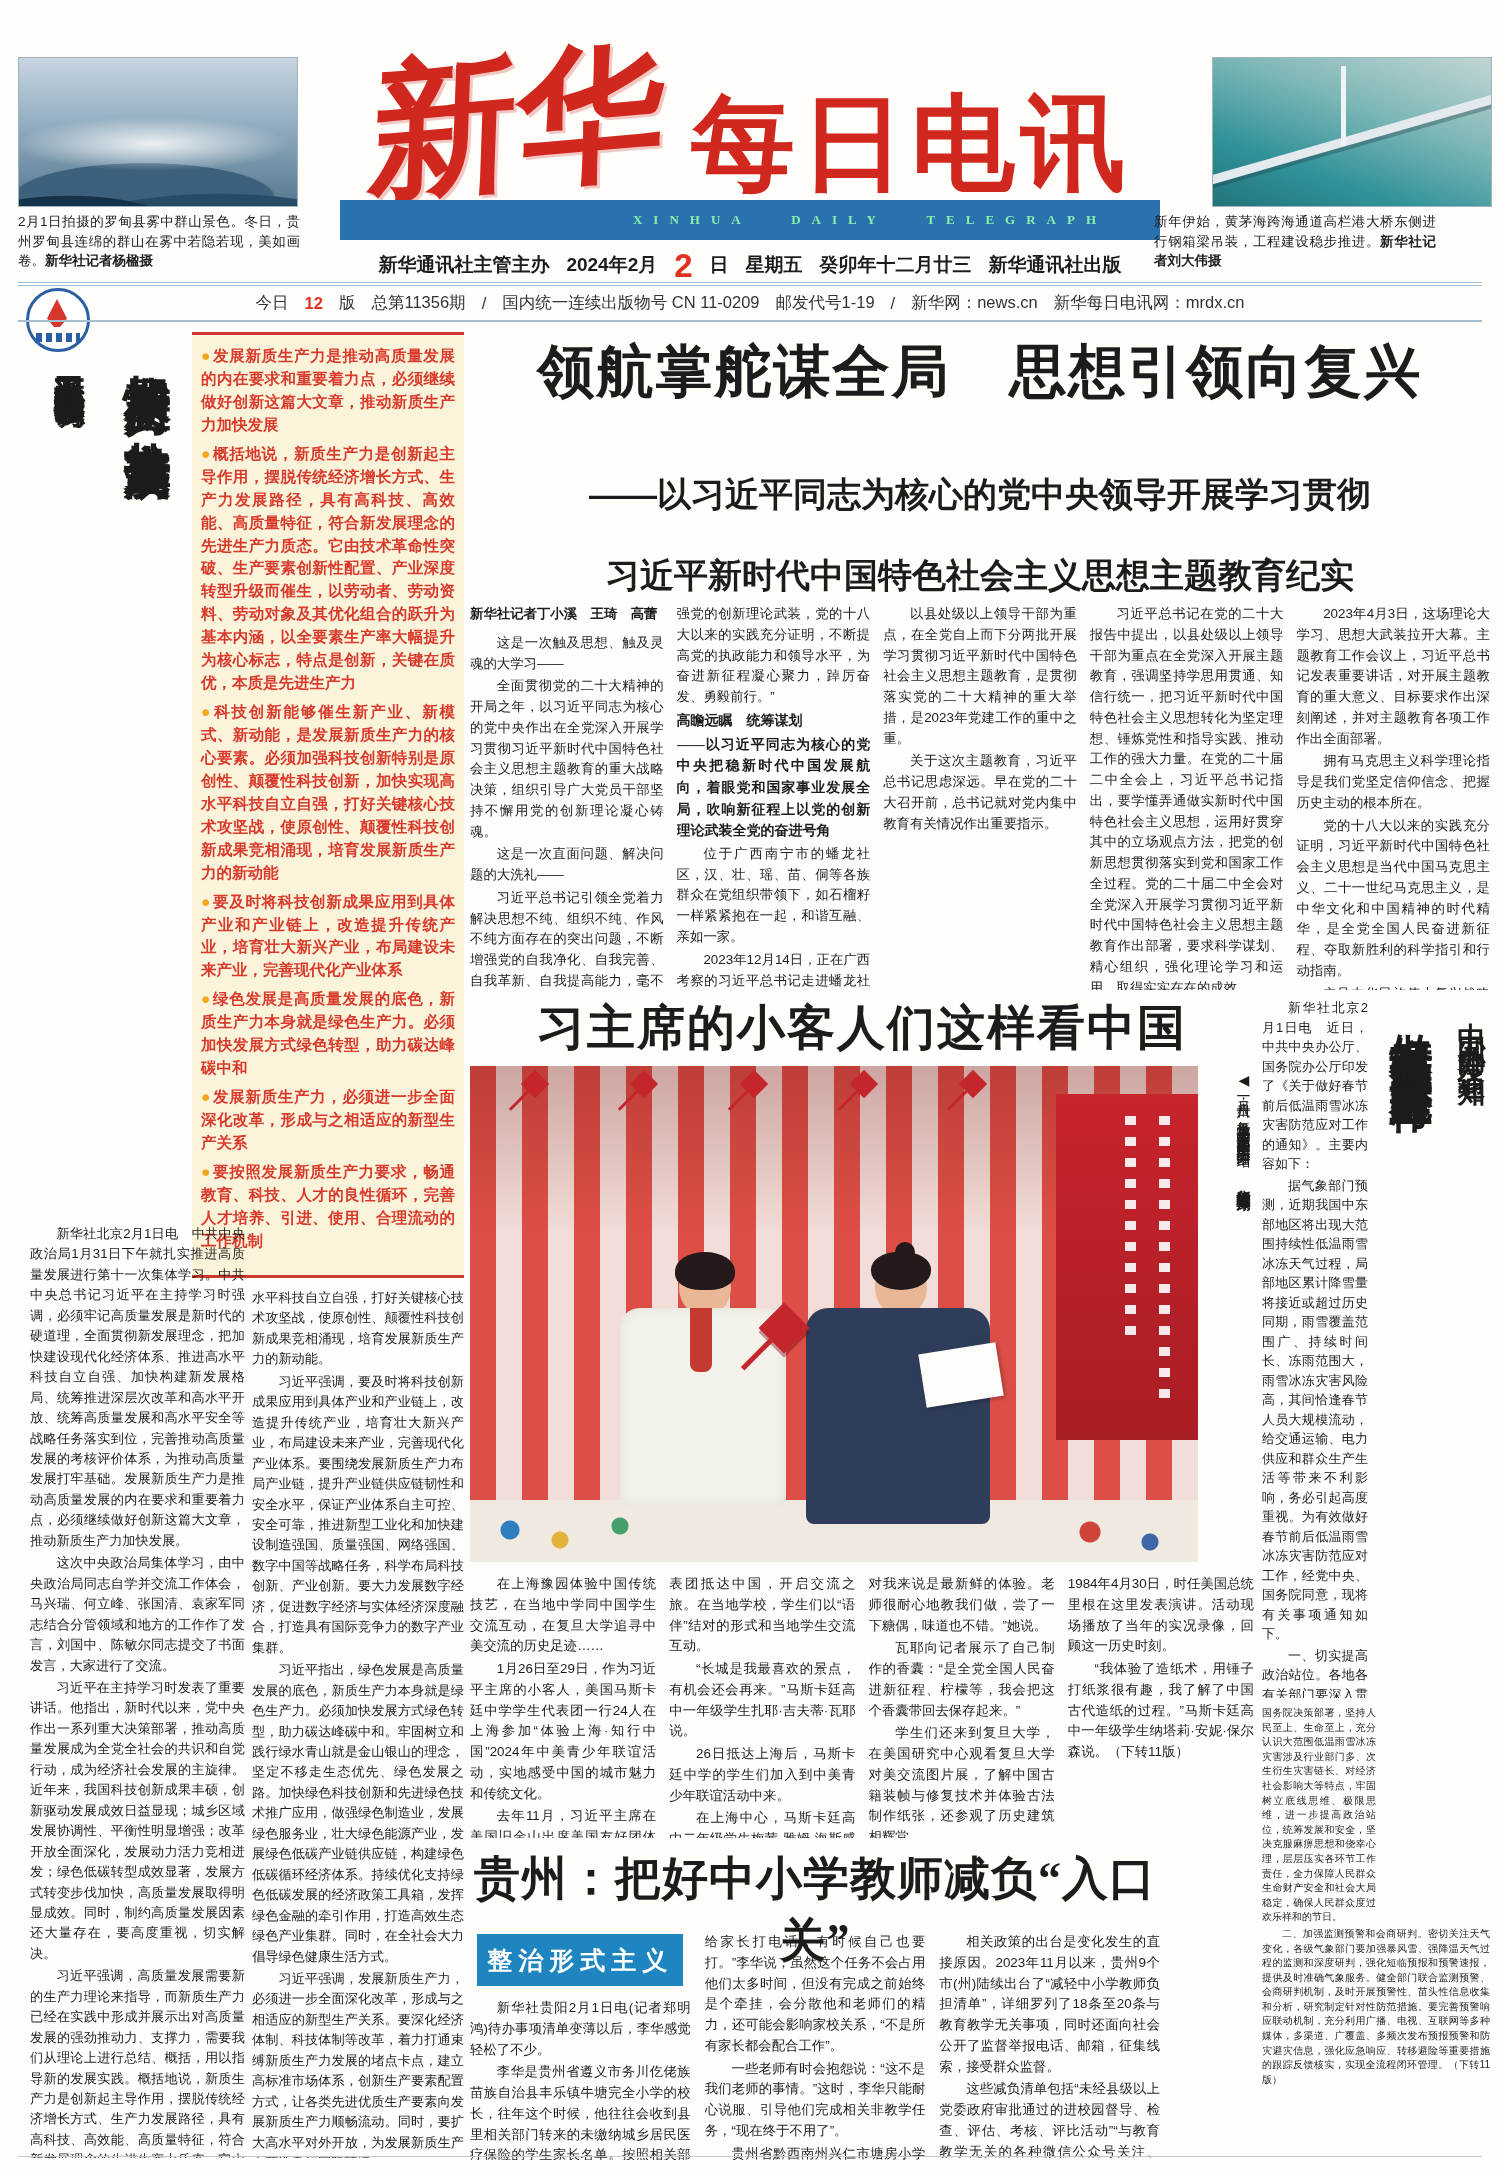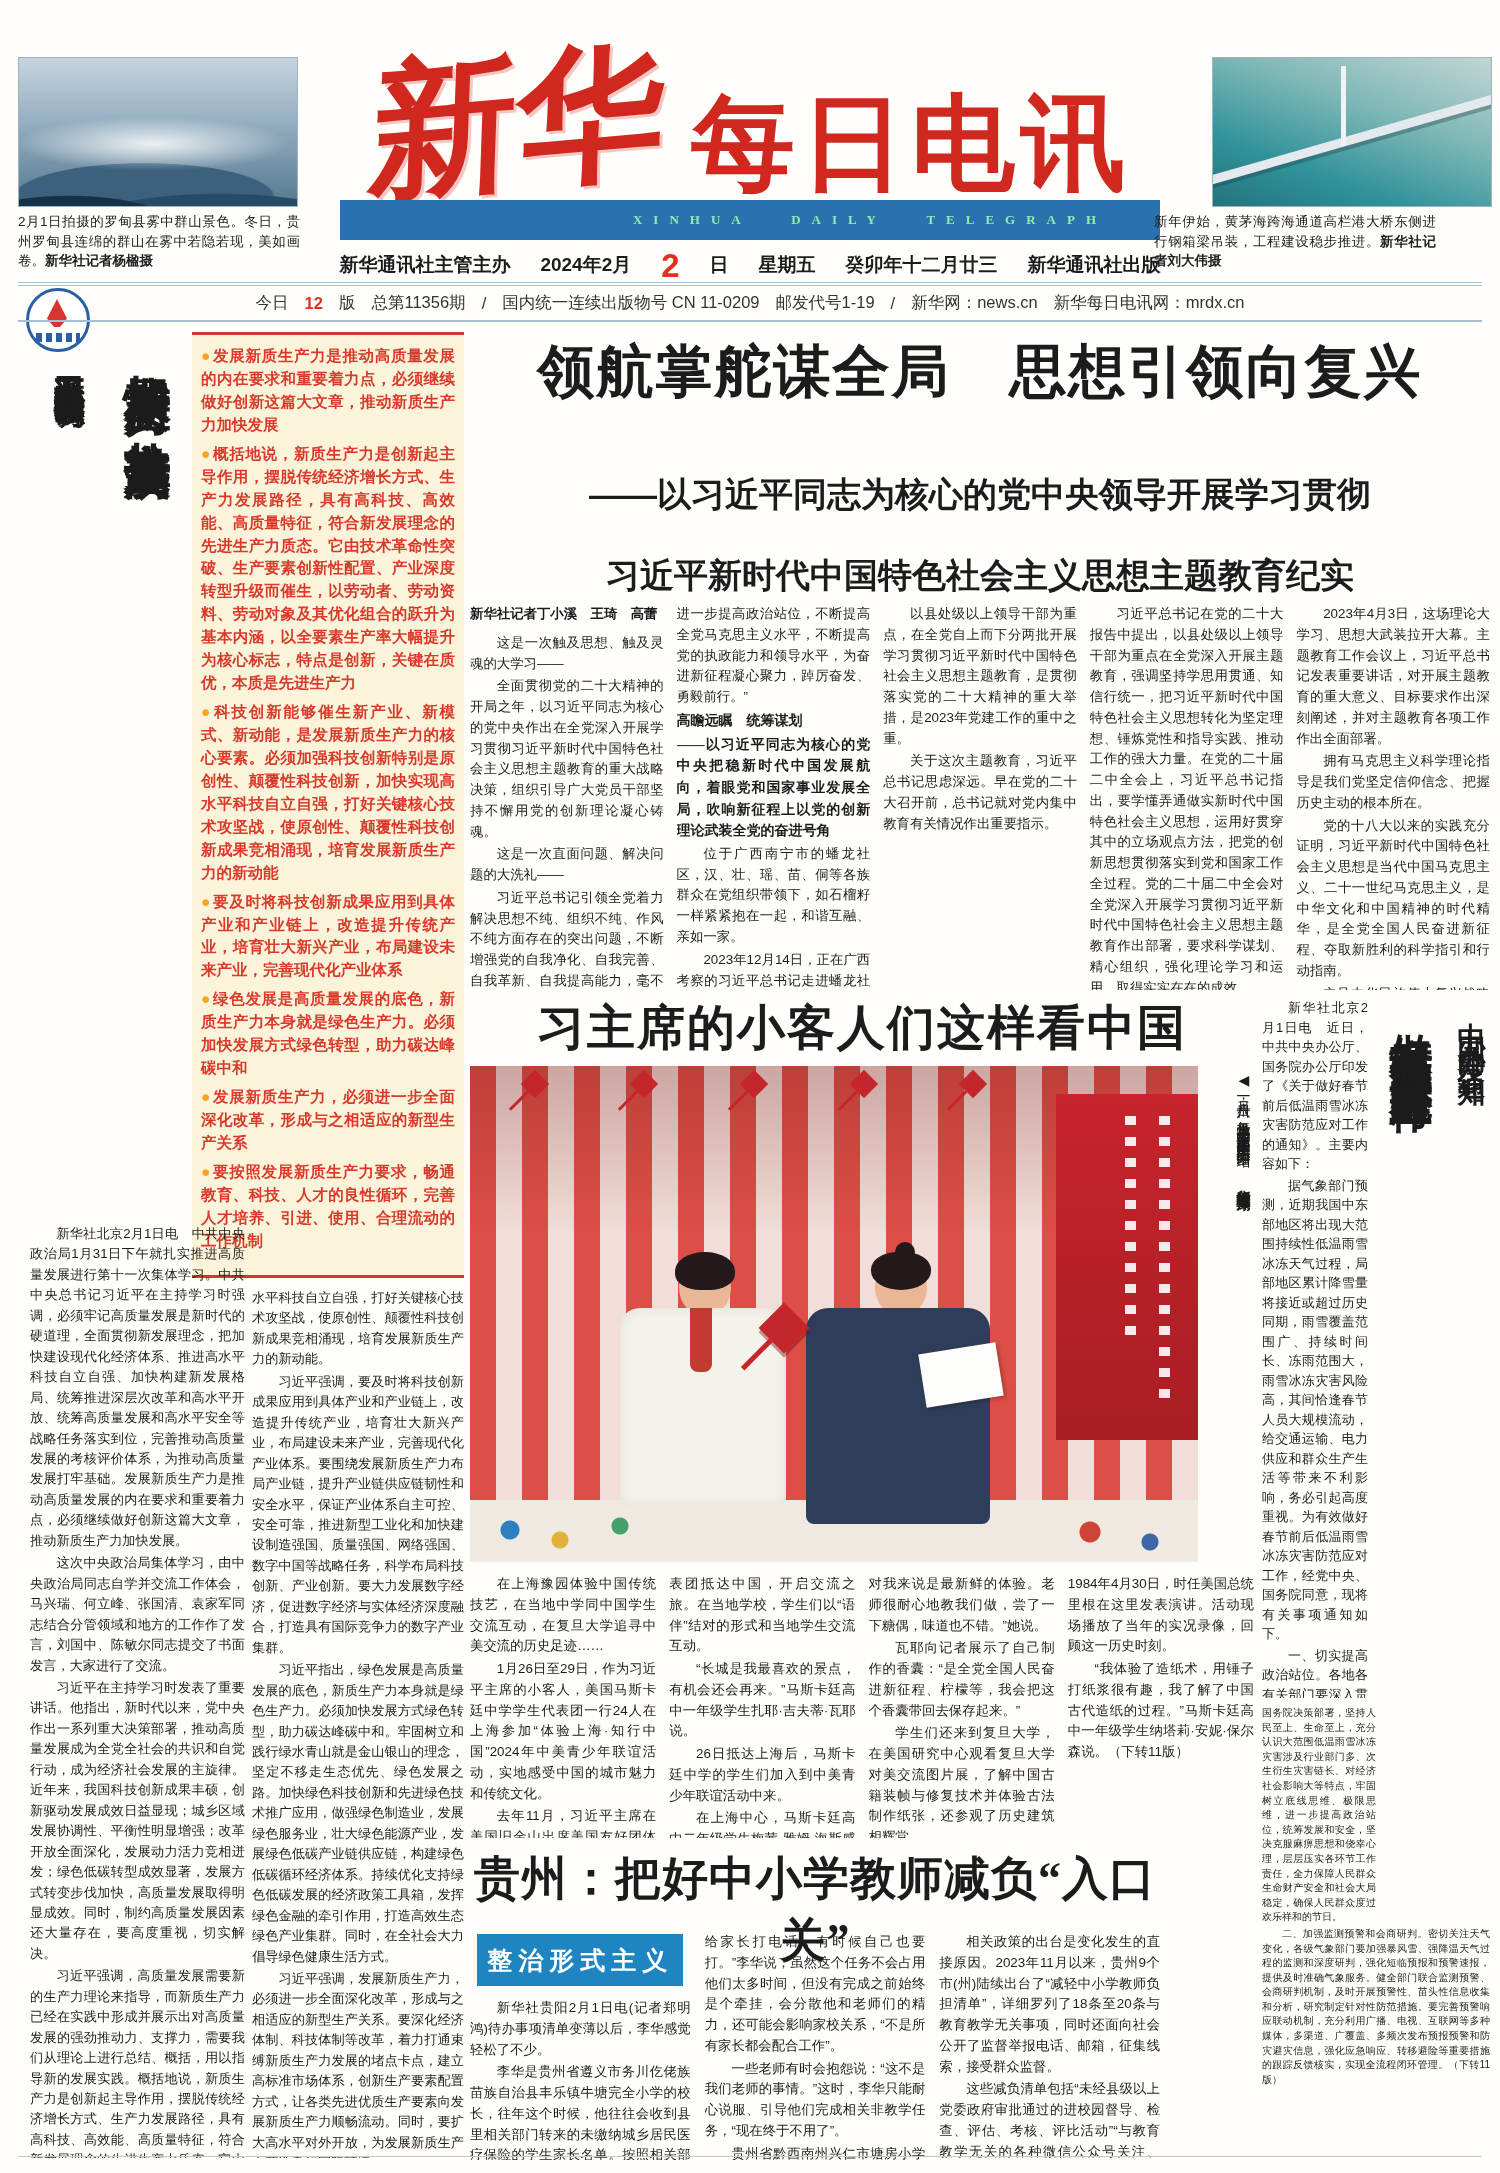--- a/index.html
+++ b/index.html
@@ -31,21 +31,21 @@
   .cap-left{left:18px;top:212px;}
   .cap-right{left:1154px;top:212px;}
   .brand{left:340px;top:36px;width:820px;height:160px;display:flex;align-items:flex-end;justify-content:center;gap:26px;}
   .brand-script{font-family:"Liberation Serif",serif;font-size:148px;line-height:1;color:#d0281e;font-weight:bold;
     transform:rotate(-5deg) skewX(-7deg);text-shadow:3px 3px 0 rgba(208,40,30,.25);}
   .brand-block{font-family:"Liberation Serif",serif;font-size:104px;line-height:1;color:#d0281e;font-weight:900;letter-spacing:6px;}
   .bluebar{left:340px;top:200px;width:820px;height:40px;background:#2a72ad;display:flex;align-items:center;justify-content:center;}
   .bluebar span{color:#86efac;font-family:Liberation Serif, serif;font-weight:bold;font-size:13px;letter-spacing:11px;word-spacing:26px;padding-left:240px;}
 
   
-  .dateline{left:18px;top:248px;width:1464px;height:34px;display:flex;align-items:center;justify-content:center;gap:30px;
+  .dateline{left:18px;top:248px;width:1464px;height:34px;display:flex;align-items:center;justify-content:center;gap:17px;
     border-bottom:4px double #a5bfd2;font-size:19px;}
   .dateline .b{font-weight:bold;}
   .dt-day{color:#e03020;font-size:33px;font-weight:bold;line-height:1;}
   .inforow{left:18px;top:286px;width:1464px;height:34px;display:flex;align-items:center;justify-content:center;gap:16px;
     border-bottom:2px solid #a5bfd2;font-size:16.5px;color:#333;}
   .inforow .red{color:#e03020;font-weight:bold;}
   .logo{left:26px;top:288px;width:58px;height:58px;border-radius:50%;border:3px solid #2a5fa5;background:#fff;}
   .logo::before{content:"";position:absolute;left:18px;top:8px;width:20px;height:28px;background:#d6362b;
     clip-path:polygon(50% 0,100% 70%,65% 100%,35% 100%,0 70%);}
   .logo::after{content:"";position:absolute;left:7px;bottom:7px;width:44px;height:9px;
@@ -203,21 +203,21 @@
   <div class="abs m-body">
     <div class="col">
       <p class="byline">新华社记者丁小溪　王琦　高蕾</p>
       <p>这是一次触及思想、触及灵魂的大学习——</p>
       <p>全面贯彻党的二十大精神的开局之年，以习近平同志为核心的党中央作出在全党深入开展学习贯彻习近平新时代中国特色社会主义思想主题教育的重大战略决策，组织引导广大党员干部坚持不懈用党的创新理论凝心铸魂。</p>
       <p>这是一次直面问题、解决问题的大洗礼——</p>
       <p>习近平总书记引领全党着力解决思想不纯、组织不纯、作风不纯方面存在的突出问题，不断增强党的自我净化、自我完善、自我革新、自我提高能力，毫不动摇地把党建设得更加坚强有力，确保我们党永葆旺盛生命力和强大战斗力。</p>
 
     </div>
     <div class="col">
-      <p class="ni">进一步提高政治站位，不断提高全党马克思主义水平，不断提高党的执政能力和领导水平，为奋进新征程凝心聚力，踔厉奋发、勇毅前行。”</p>
+      <p class="ni">强党的创新理论武装，党的十八大以来的实践充分证明，不断提高党的执政能力和领导水平，为奋进新征程凝心聚力，踔厉奋发、勇毅前行。”</p>
       <p class="ni boldblock">高瞻远瞩　统筹谋划</p>
       <p class="ni boldblock">——以习近平同志为核心的党中央把稳新时代中国发展航向，着眼党和国家事业发展全局，吹响新征程上以党的创新理论武装全党的奋进号角</p>
       <p>位于广西南宁市的蟠龙社区，汉、壮、瑶、苗、侗等各族群众在党组织带领下，如石榴籽一样紧紧抱在一起，和谐互融、亲如一家。</p>
       <p>2023年12月14日，正在广西考察的习近平总书记走进蟠龙社区党群服务中心，同现场工作人员亲切交流，询问主题教育开展情况，对当地坚持党建引领聚合力、服务为本促发展的做法表示肯定。</p>
 
     </div>
     <div class="col">
       <p>以县处级以上领导干部为重点，在全党自上而下分两批开展学习贯彻习近平新时代中国特色社会主义思想主题教育，是贯彻落实党的二十大精神的重大举措，是2023年党建工作的重中之重。</p>
       <p>关于这次主题教育，习近平总书记思虑深远。早在党的二十大召开前，总书记就对党内集中教育有关情况作出重要指示。</p>
     </div>

